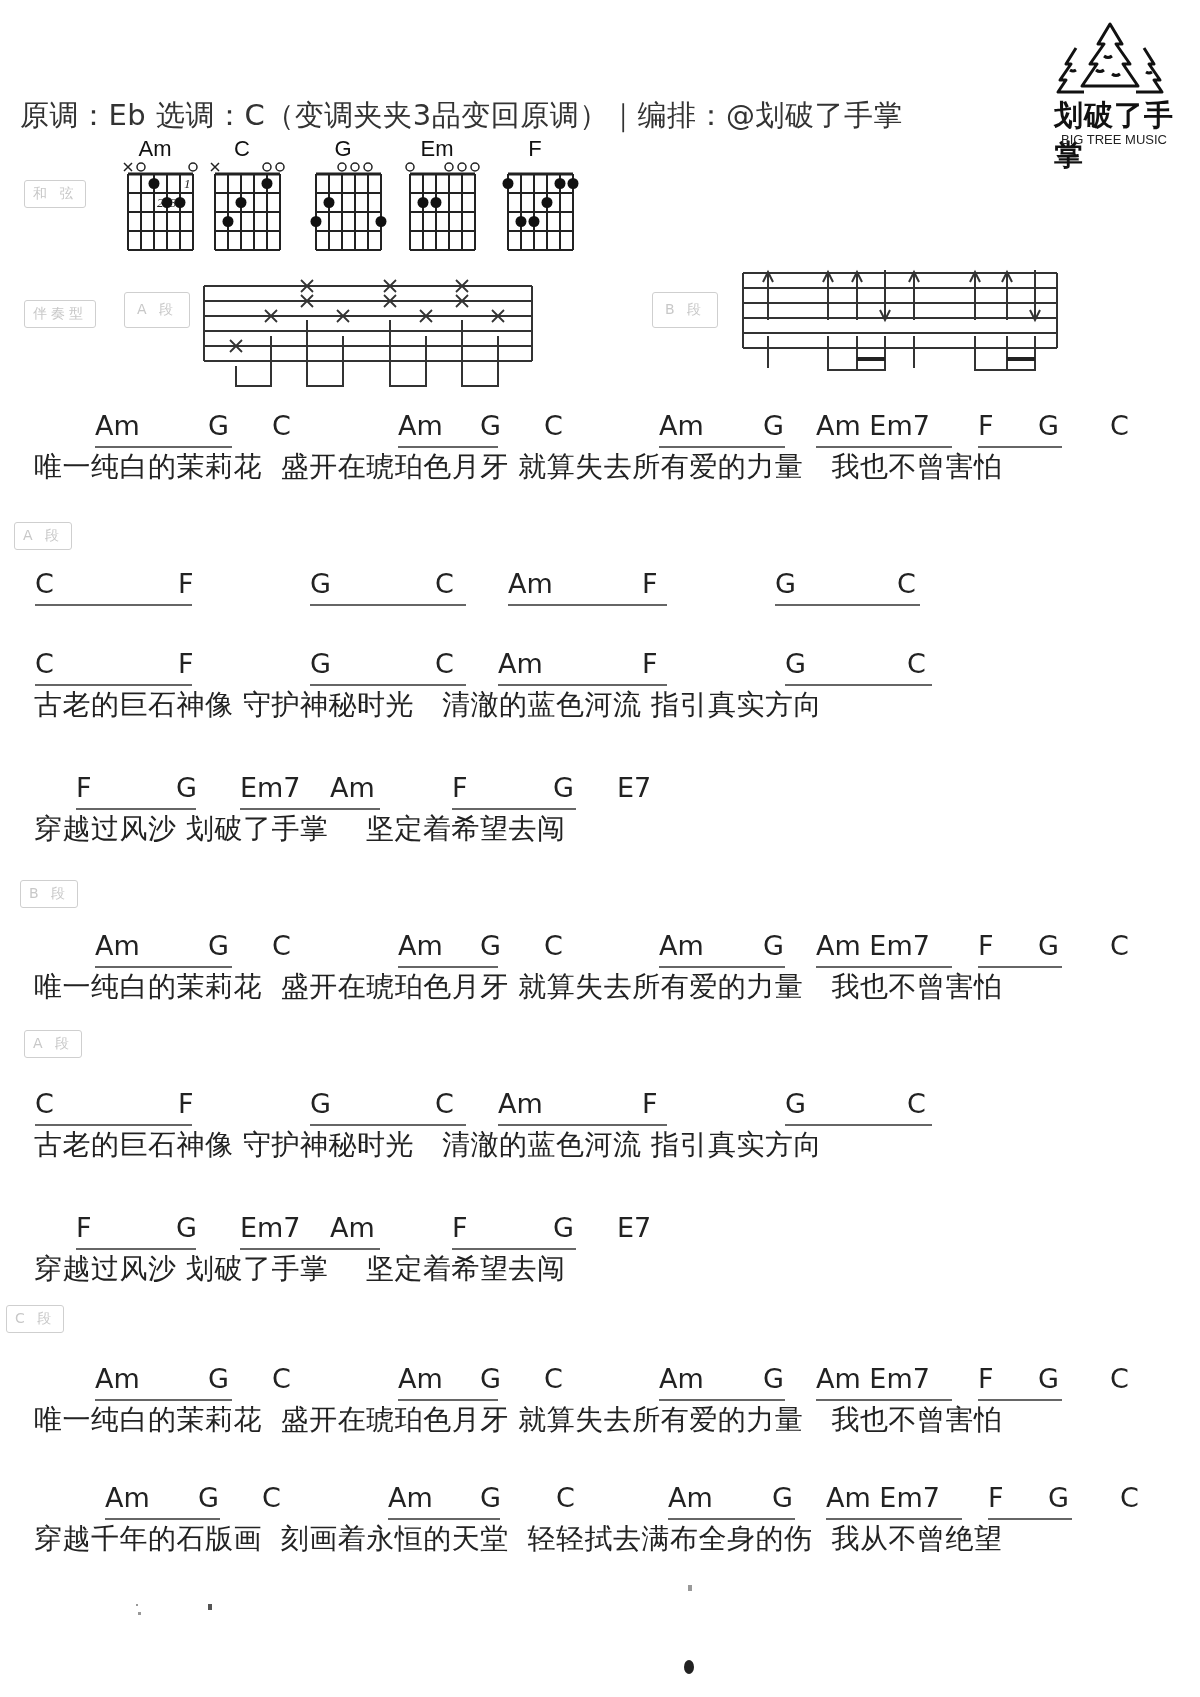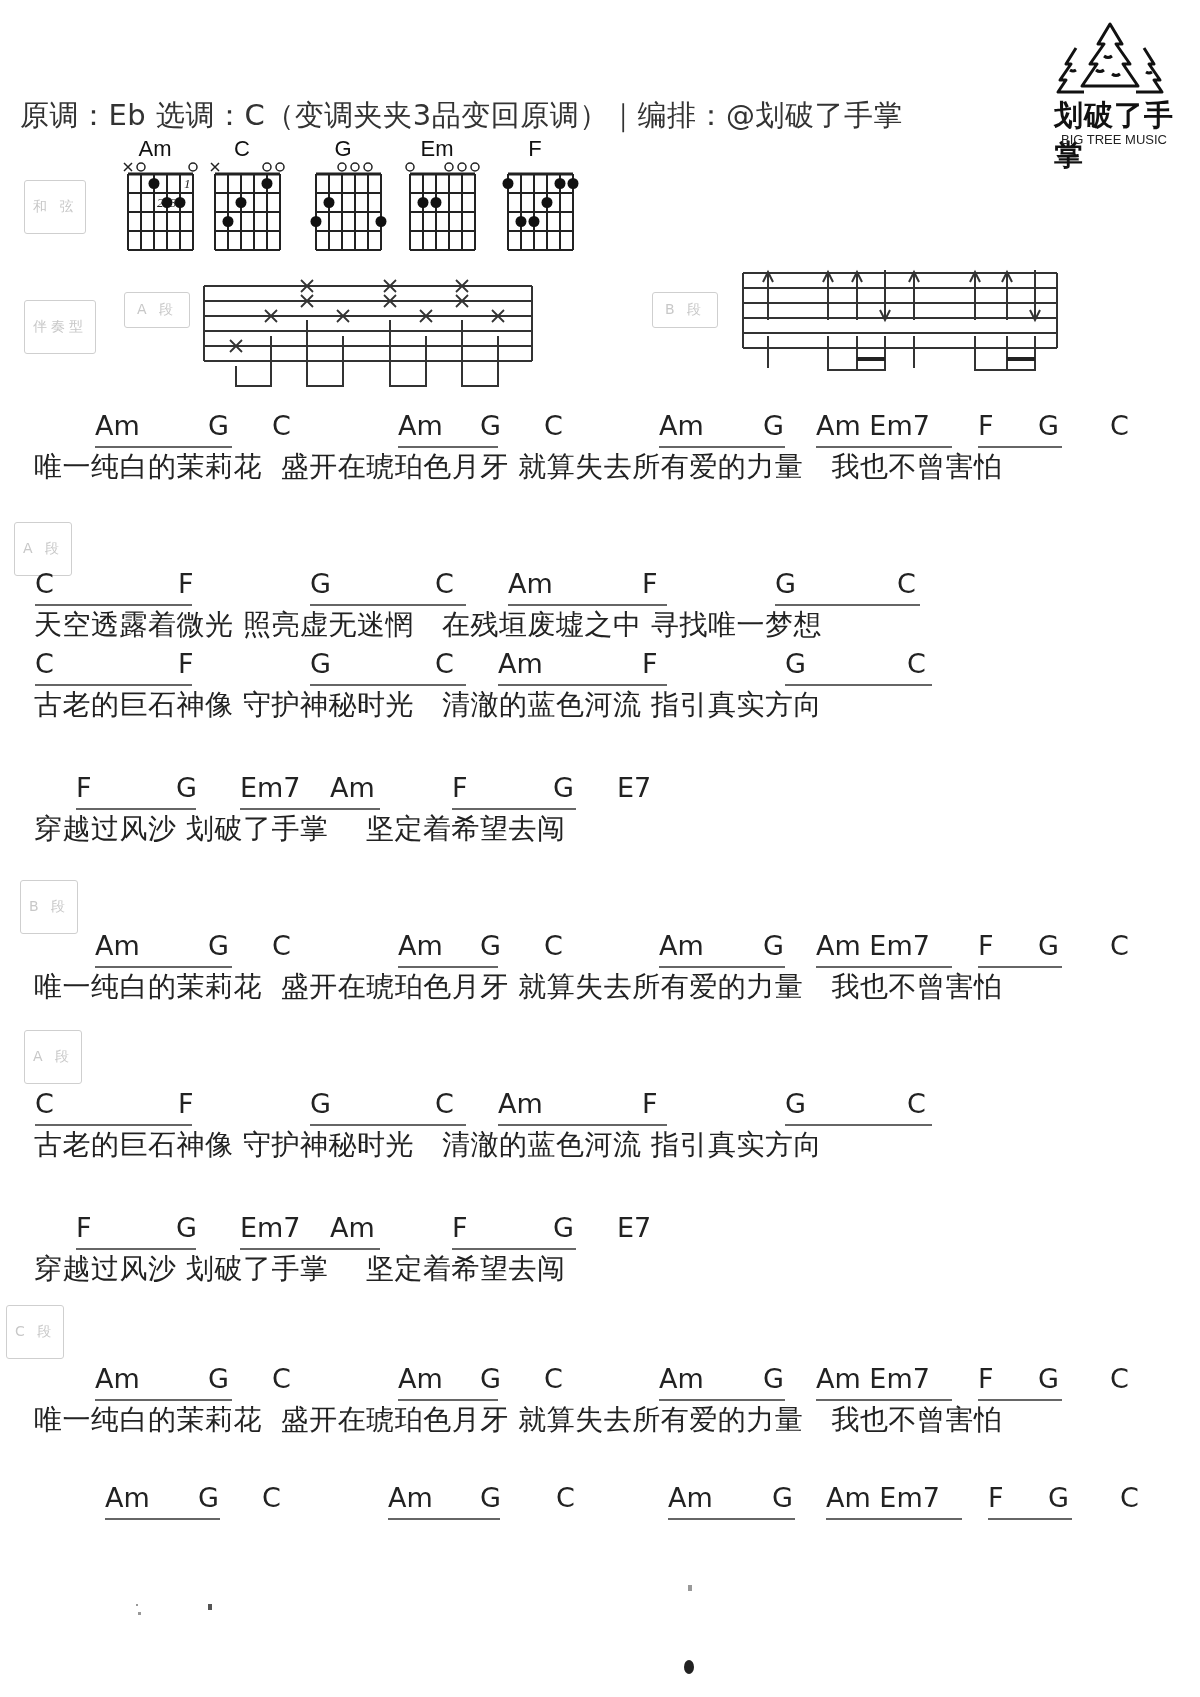--- a/index.html
+++ b/index.html
@@ -2,21 +2,21 @@
 <html><head>
 <meta charset="utf-8">
 <style>
   html,body{margin:0;padding:0;background:#fff;}
   body{width:1200px;height:1697px;position:relative;overflow:hidden;font-family:"DejaVu Sans","Liberation Sans",sans-serif;color:#222;}
   .abs{position:absolute;}
   .header-line{left:20px;top:96px;font-size:29px;color:#333;white-space:nowrap;letter-spacing:0.5px;}
   .logo{left:1040px;top:20px;width:140px;height:130px;}
   .logo-cn{position:absolute;left:14px;top:76px;font-size:29px;font-weight:bold;color:#111;letter-spacing:1px;font-family:"DejaVu Sans",sans-serif;}
   .logo-en{position:absolute;left:12px;top:112px;font-size:13px;color:#222;font-family:"Liberation Sans",sans-serif;margin-left:9px;}
-  .faded-label{border:1px solid #cfcfcf;border-radius:3px;color:#c8c8c8;font-size:14px;padding:17px 8px;white-space:nowrap;letter-spacing:4px;}
+  .faded-label{border:1px solid #cfcfcf;border-radius:3px;color:#c8c8c8;font-size:14px;padding:4px 8px;white-space:nowrap;letter-spacing:4px;}
   .chord-diagram{position:absolute;}
   .chord-name{position:absolute;width:80px;text-align:center;font-family:"Liberation Sans Narrow","Liberation Sans",sans-serif;font-size:22px;top:-2px;color:#111;}
   .line-row{position:absolute;left:0;width:1200px;height:80px;}
   .chord{position:absolute;font-size:27px;color:#222;font-family:"DejaVu Sans",sans-serif;white-space:nowrap;}
   .uline{position:absolute;height:2px;background:#666;}
   .lyric{position:absolute;font-size:28px;color:#222;white-space:nowrap;letter-spacing:0.5px;}
   .speck{position:absolute;background:#999;}
 </style>
 </head>
 <body>
@@ -257,21 +257,20 @@
       <span class="chord" style="left: 310px; top: 0px;">G</span>
       <span class="chord" style="left: 435px; top: 0px;">C</span>
       <span class="chord" style="left: 508px; top: 0px;">Am</span>
       <span class="chord" style="left: 642px; top: 0px;">F</span>
       <span class="chord" style="left: 775px; top: 0px;">G</span>
       <span class="chord" style="left: 897px; top: 0px;">C</span>
       <div class="uline" style="left: 35px; width: 157px; top: 36px;"></div>
       <div class="uline" style="left: 310px; width: 156px; top: 36px;"></div>
       <div class="uline" style="left: 508px; width: 159px; top: 36px;"></div>
       <div class="uline" style="left: 775px; width: 145px; top: 36px;"></div>
-      <div class="lyric" style="left: 34px; top: 38px; white-space: pre;">天空透露着微光 照亮虚无迷惘   在残垣废墟之中 寻找唯一梦想</div>
     </div>
     <div class="line-row" style="top: 648px;">
       <span class="chord" style="left: 35px; top: 0px;">C</span>
       <span class="chord" style="left: 178px; top: 0px;">F</span>
       <span class="chord" style="left: 310px; top: 0px;">G</span>
       <span class="chord" style="left: 435px; top: 0px;">C</span>
       <span class="chord" style="left: 498px; top: 0px;">Am</span>
       <span class="chord" style="left: 642px; top: 0px;">F</span>
       <span class="chord" style="left: 785px; top: 0px;">G</span>
       <span class="chord" style="left: 907px; top: 0px;">C</span>
@@ -373,20 +372,21 @@
       <span class="chord" style="left: 772px; top: 0px;">G</span>
       <span class="chord" style="left: 826px; top: 0px;">Am Em7</span>
       <span class="chord" style="left: 988px; top: 0px;">F</span>
       <span class="chord" style="left: 1048px; top: 0px;">G</span>
       <span class="chord" style="left: 1120px; top: 0px;">C</span>
       <div class="uline" style="left: 105px; width: 115px; top: 36px;"></div>
       <div class="uline" style="left: 388px; width: 112px; top: 36px;"></div>
       <div class="uline" style="left: 668px; width: 127px; top: 36px;"></div>
       <div class="uline" style="left: 826px; width: 136px; top: 36px;"></div>
       <div class="uline" style="left: 988px; width: 84px; top: 36px;"></div>
+      <div class="lyric" style="left: 34px; top: 38px; white-space: pre;">穿越千年的石版画  刻画着永恒的天堂  轻轻拭去满布全身的伤  我从不曾绝望</div>
     </div>
   </div>
 
 <div class="speck" style="left:138px;top:1612px;width:3px;height:3px;"></div>
 <div class="speck" style="left:136px;top:1604px;width:2px;height:2px;"></div>
 <div class="speck" style="left:208px;top:1604px;width:4px;height:6px;background:#555;"></div>
 <div class="speck" style="left:688px;top:1585px;width:4px;height:6px;"></div>
 <div class="speck" style="left:684px;top:1660px;width:10px;height:14px;border-radius:50%;background:#222;"></div>
 
 </body></html>

